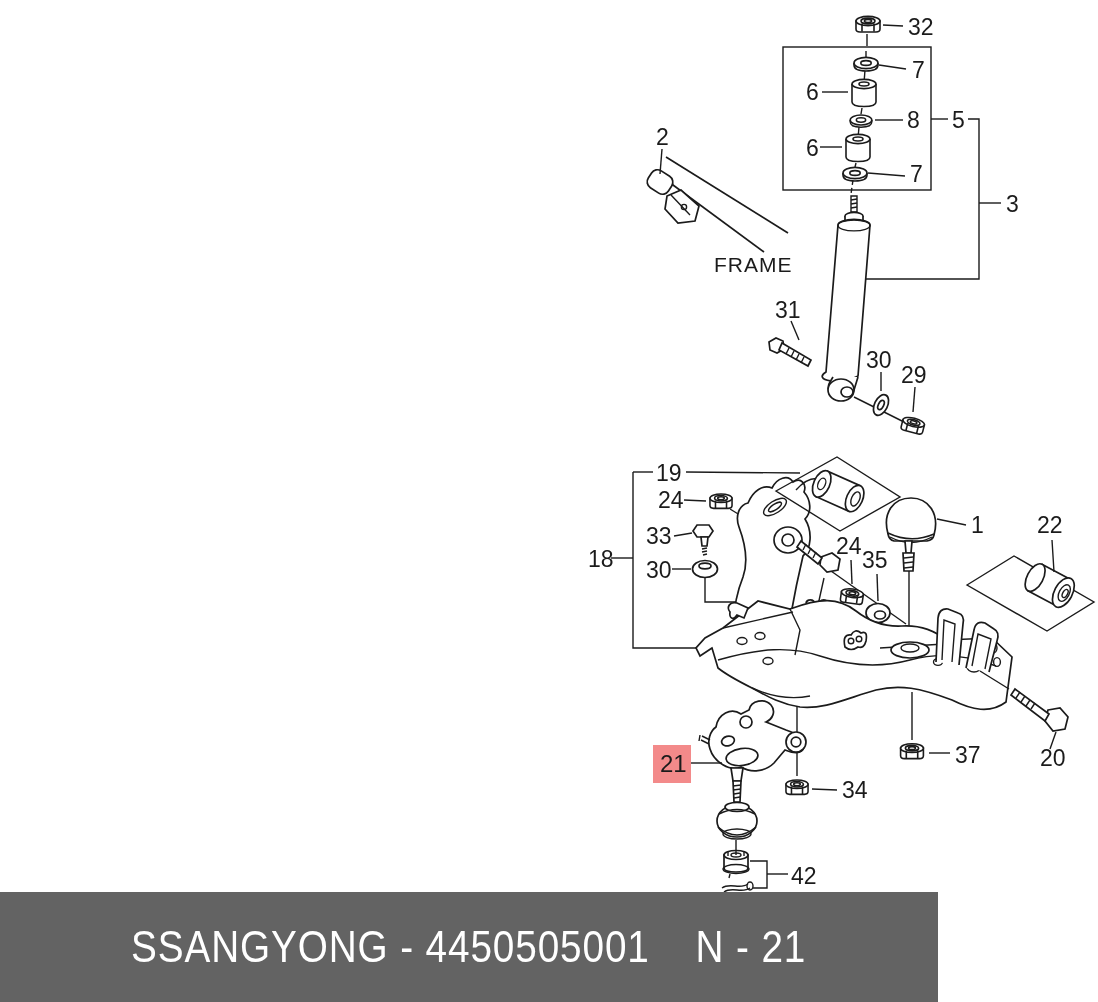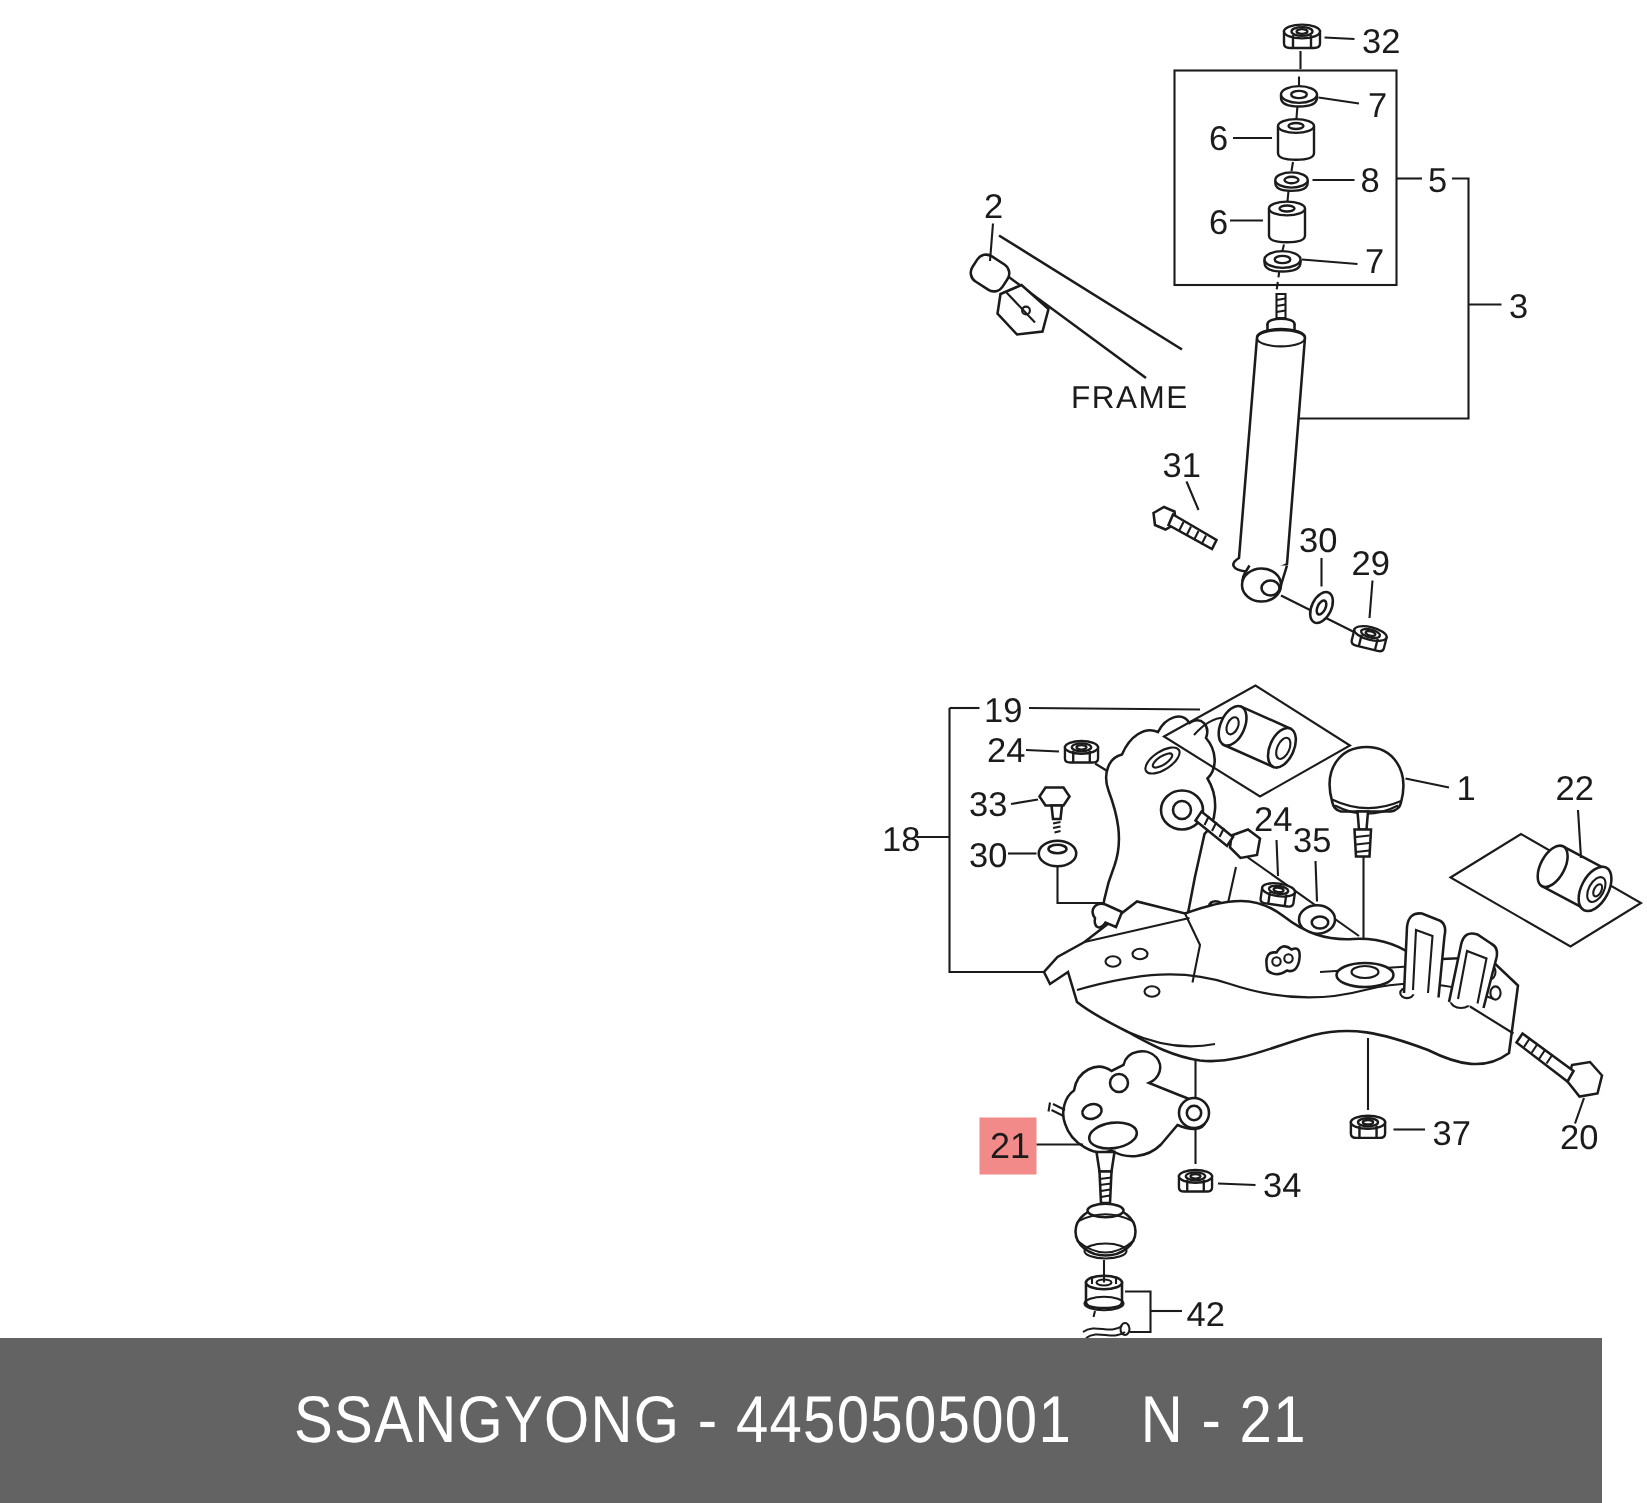--- a/index.html
+++ b/index.html
@@ -11,21 +11,21 @@
   svg.diagram text {
     font-family:"Liberation Sans", sans-serif;
     font-size:23px; fill:#1b1b1b;
   }
   svg.diagram text.frame-label { font-size:21px; letter-spacing:1px; }
   svg.diagram text.hl-num { font-size:24px; }
   svg.diagram .ln { stroke:#1b1b1b; stroke-width:1.4; fill:none; }
   svg.diagram .pt { stroke:#1b1b1b; stroke-width:1.7; fill:none; }
   svg.diagram .ptw { stroke:#1b1b1b; stroke-width:1.7; fill:#ffffff; }
   .footer {
-    position:absolute; left:0; top:892px; width:1068px; height:110px;
+    position:absolute; left:0; top:892px; width:938px; height:110px;
     background:#636363; display:flex; align-items:center; justify-content:center;
   }
   .footer-inner {
     display:flex; align-items:baseline; gap:52px;
     transform:scaleX(0.88); white-space:nowrap;
   }
   .footer-inner span {
     color:#ffffff; font-size:44px; letter-spacing:1px;
     font-family:"Liberation Sans", sans-serif;
   }

